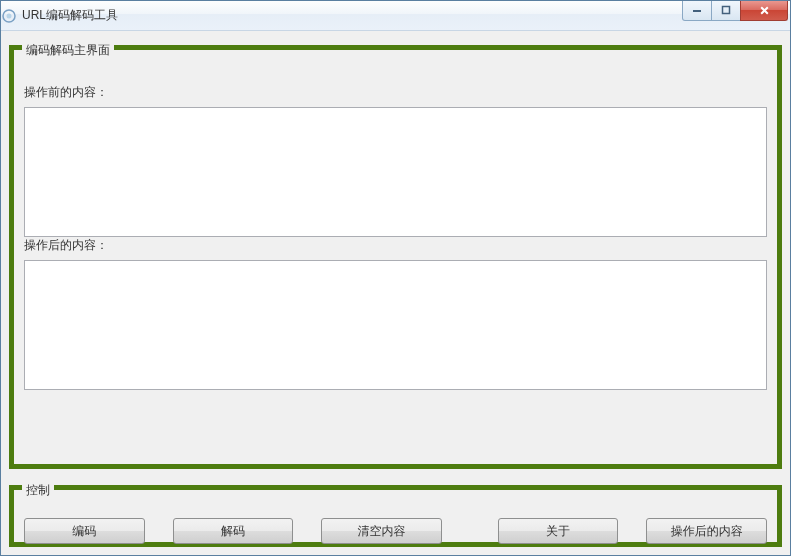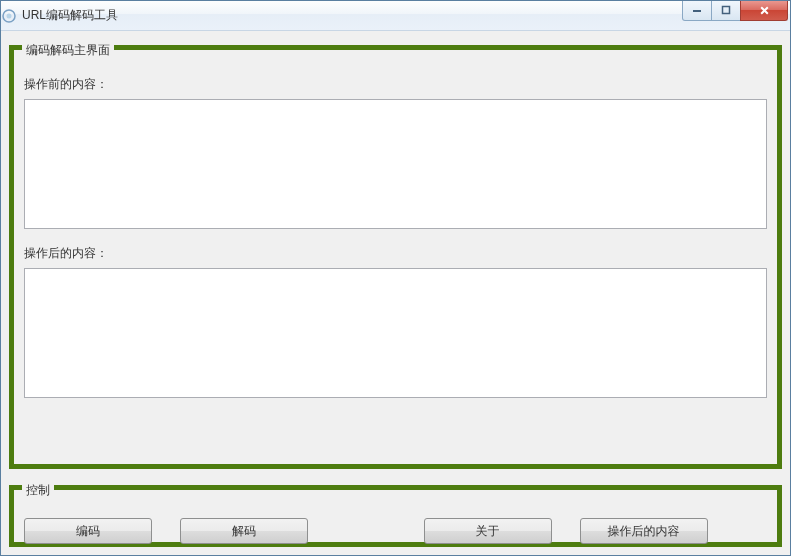--- a/index.html
+++ b/index.html
@@ -93,21 +93,21 @@
     }
     .group-main {
       flex: 1;
       margin-bottom: 10px;
       margin-top: 6px;
       display: flex;
       flex-direction: column;
     }
     .field-label {
       color: #333;
-      margin-top: 16px;
+      margin-top: 24px;
       margin-bottom: 6px;
     }
     textarea {
       width: 100%;
       border: 1px solid #abadb3;
       background: #fff;
       resize: none;
       font-family: inherit;
       font-size: 12px;
       padding: 2px;
@@ -174,29 +174,30 @@
   </div>
 
   <div class="client-area">
 
     <div class="groupbox group-main">
       <span class="groupbox-title">编码解码主界面</span>
 
       <div class="field-label">操作前的内容：</div>
       <textarea class="textarea-before" style=""></textarea>
 
-      <div class="field-label" style="margin-top:16px">操作后的内容：</div>
+      <div class="field-label" style="margin-top:0">操作后的内容：</div>
       <textarea class="textarea-after" style=""></textarea>
     </div>
 
     <div class="groupbox group-control">
       <span class="groupbox-title">控制</span>
       <div class="button-row">
         <button class="action">编码</button>
         <button class="action">解码</button>
+        <button class="action">清空内容</button>
         <div class="gap"></div>
         <button class="action">关于</button>
         <button class="action">操作后的内容</button>
       </div>
     </div>
 
   </div>
 </div>
 
 </body></html>

